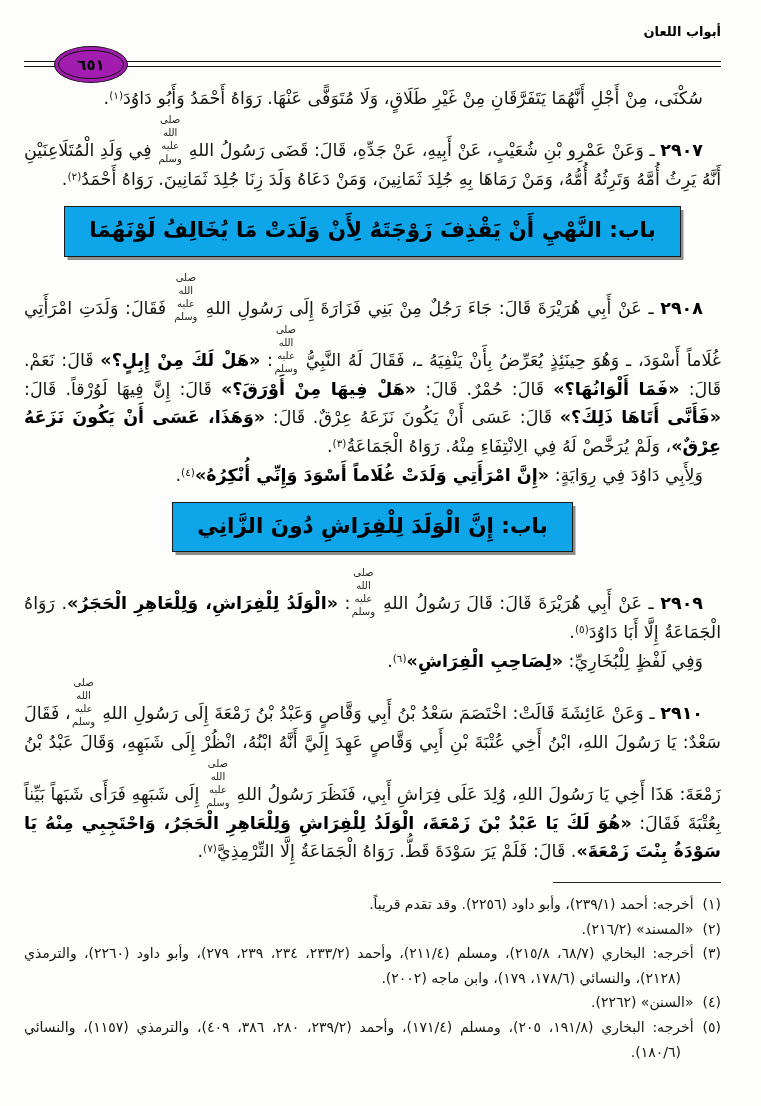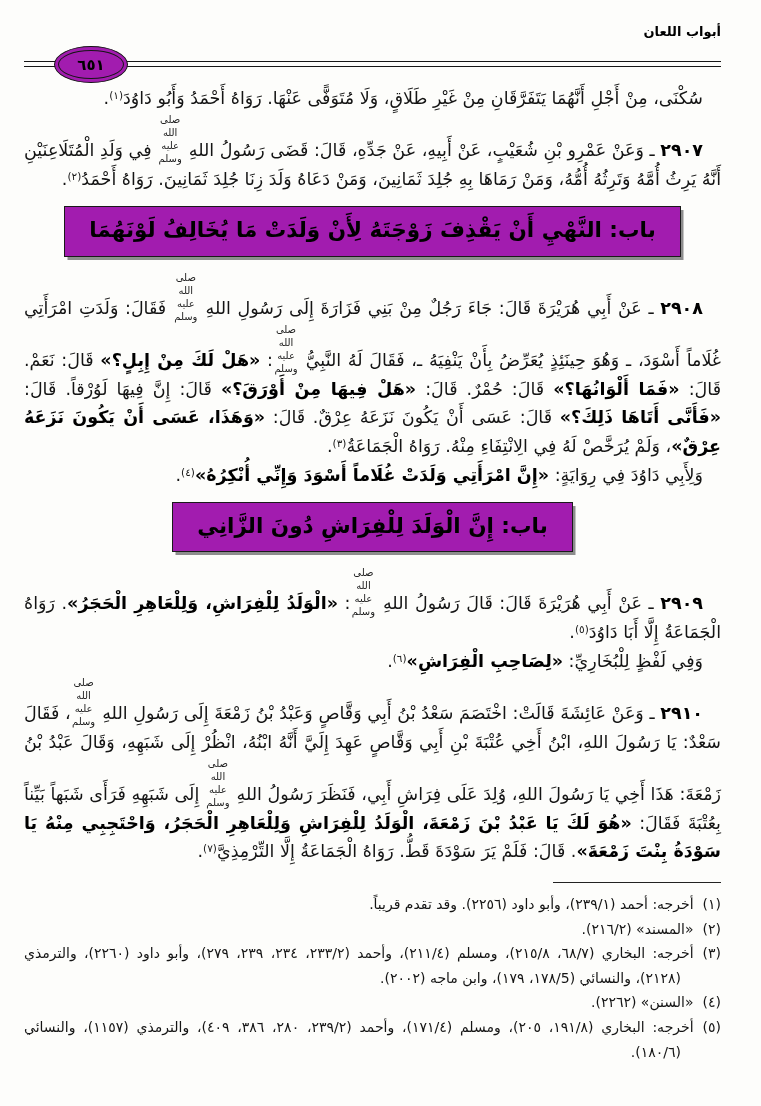--- a/index.html
+++ b/index.html
@@ -65,21 +65,21 @@
     vertical-align: 0.5em;
     letter-spacing: -0.5px;
   }
 
   
   .bab-row { text-align: center; margin: 13px 0 14px; text-indent: 0; }
   .bab {
     display: inline-block;
     border: 1.6px solid #1a1a1a;
     box-shadow: 3px 3.5px 0 -0.5px #8d8d8d;
-    background: #a21caf;
+    background: #0ea5e9;
     padding: 7px 24px 10px;
     font-size: 21.5px;
     font-weight: 700;
     line-height: 1.45;
     color: #000;
   }
 
   
   .saw {
     display: inline-block;
@@ -137,18 +137,18 @@
       <div class="bab-row"><div class="bab">باب: إِنَّ الْوَلَدَ لِلْفِرَاشِ دُونَ الزَّانِي</div></div>
       <p class="para"><span class="run b">٢٩٠٩</span><span class="run"> ـ عَنْ أَبِي هُرَيْرَةَ قَالَ: قَالَ رَسُولُ اللهِ <span class="saw">صلى الله عليه وسلم</span>: </span><span class="run b">«الْوَلَدُ لِلْفِرَاشِ، وَلِلْعَاهِرِ الْحَجَرُ»</span><span class="run">. رَوَاهُ الْجَمَاعَةُ إِلَّا أَبَا دَاوُدَ</span><span class="run sup">(٥)</span><span class="run">.</span></p>
       <p class="para"><span class="run">وَفِي لَفْظٍ لِلْبُخَارِيِّ: </span><span class="run b">«لِصَاحِبِ الْفِرَاشِ»</span><span class="run sup">(٦)</span><span class="run">.</span></p>
       <p class="para"><span class="run b">٢٩١٠</span><span class="run"> ـ وَعَنْ عَائِشَةَ قَالَتْ: اخْتَصَمَ سَعْدُ بْنُ أَبِي وَقَّاصٍ وَعَبْدُ بْنُ زَمْعَةَ إِلَى رَسُولِ اللهِ <span class="saw">صلى الله عليه وسلم</span>، فَقَالَ سَعْدٌ: يَا رَسُولَ اللهِ، ابْنُ أَخِي عُتْبَةَ بْنِ أَبِي وَقَّاصٍ عَهِدَ إِلَيَّ أَنَّهُ ابْنُهُ، انْظُرْ إِلَى شَبَهِهِ، وَقَالَ عَبْدُ بْنُ زَمْعَةَ: هَذَا أَخِي يَا رَسُولَ اللهِ، وُلِدَ عَلَى فِرَاشِ أَبِي، فَنَظَرَ رَسُولُ اللهِ <span class="saw">صلى الله عليه وسلم</span> إِلَى شَبَهِهِ فَرَأَى شَبَهاً بَيِّناً بِعُتْبَةَ فَقَالَ: </span><span class="run b">«هُوَ لَكَ يَا عَبْدُ بْنَ زَمْعَةَ، الْوَلَدُ لِلْفِرَاشِ وَلِلْعَاهِرِ الْحَجَرُ، وَاحْتَجِبِي مِنْهُ يَا سَوْدَةُ بِنْتَ زَمْعَةَ»</span><span class="run">. قَالَ: فَلَمْ يَرَ سَوْدَةَ قَطُّ. رَوَاهُ الْجَمَاعَةُ إِلَّا التِّرْمِذِيَّ</span><span class="run sup">(٧)</span><span class="run">.</span></p>
     </div>
 
   <div class="fn-sep"></div>
   <div class="fns">
       <p class="fn"><span class="fn-num">(١)</span><span class="fn-text">أخرجه: أحمد (٢٣٩/١)، وأبو داود (٢٢٥٦). وقد تقدم قريباً.</span></p>
       <p class="fn"><span class="fn-num">(٢)</span><span class="fn-text">«المسند» (٢١٦/٢).</span></p>
-      <p class="fn"><span class="fn-num">(٣)</span><span class="fn-text">أخرجه: البخاري (٦٨/٧، ٢١٥/٨)، ومسلم (٢١١/٤)، وأحمد (٢٣٣/٢، ٢٣٤، ٢٣٩، ٢٧٩)، وأبو داود (٢٢٦٠)، والترمذي (٢١٢٨)، والنسائي (١٧٨/5، ١٧٩)، وابن ماجه (٢٠٠٢).</span></p>
+      <p class="fn"><span class="fn-num">(٣)</span><span class="fn-text">أخرجه: البخاري (٦٨/٧، ٢١٥/٨)، ومسلم (٢١١/٤)، وأحمد (٢٣٣/٢، ٢٣٤، ٢٣٩، ٢٧٩)، وأبو داود (٢٢٦٠)، والترمذي (٢١٢٨)، والنسائي (١٧٨/٦، ١٧٩)، وابن ماجه (٢٠٠٢).</span></p>
       <p class="fn"><span class="fn-num">(٤)</span><span class="fn-text">«السنن» (٢٢٦٢).</span></p>
       <p class="fn"><span class="fn-num">(٥)</span><span class="fn-text">أخرجه: البخاري (١٩١/٨، ٢٠٥)، ومسلم (١٧١/٤)، وأحمد (٢٣٩/٢، ٢٨٠، ٣٨٦، ٤٠٩)، والترمذي (١١٥٧)، والنسائي (١٨٠/٦).</span></p>
     </div>
 
 </div>
 
 </body></html>

